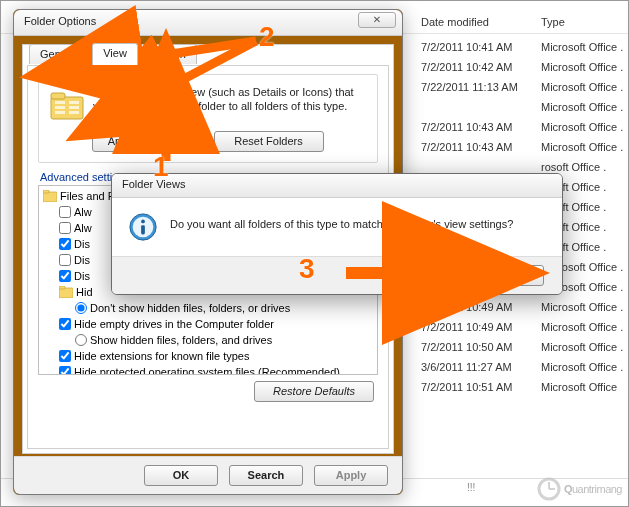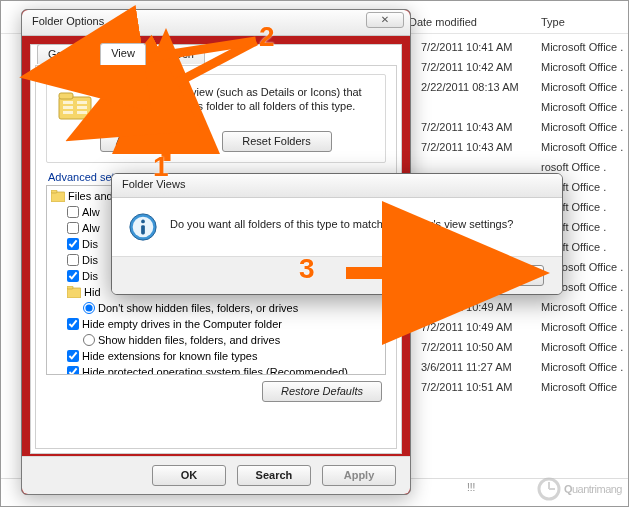--- a/index.html
+++ b/index.html
@@ -2,32 +2,32 @@
 <html><head>
 <meta charset="utf-8">
 <style>
   * { box-sizing: border-box; font-family: "Segoe UI", Tahoma, sans-serif; font-size: 11px; }
   body { margin: 0; width: 629px; height: 507px; background: #fff; overflow: hidden; position: relative; border: 1px solid #999; }
 
   
   .filelist { position: absolute; top: 0; left: 0; right: 0; bottom: 0; }
   .filelist-header { position: absolute; top: 13px; left: 0; right: 0; height: 20px; border-bottom: 1px solid #e5e5e5; }
   .filelist-header .colh { position: absolute; top: 2px; color: #333; }
-  .filelist-header .colh.date { left: 408px; }
+  .filelist-header .colh.date { left: 420px; }
   .filelist-header .colh.type { left: 540px; }
   .filelist-rows { position: absolute; top: 36px; left: 0; right: 0; }
   .filerow { height: 20px; line-height: 20px; white-space: nowrap; }
   .filerow span { display: inline-block; color: #333; }
   .filerow .d { width: 120px; margin-left: 420px; position: absolute; }
   .filerow .t { width: 100px; margin-left: 540px; position: absolute; }
   .filelist-footer { position: absolute; bottom: 4px; left: 0; right: 0; height: 24px; border-top: 1px solid #ddd; }
   .filelist-footer .selmark { position: absolute; left: 466px; top: 3px; color: #888; font-size: 10px; }
 
   
-  .dlg-fo { position: absolute; left: 20px; top: 8px; width: 390px; height: 486px; background: #b91c1c; border: 1px solid #7a7a7a; border-radius: 6px; box-shadow: 0 4px 20px rgba(0,0,0,.3); }
+  .dlg-fo { position: absolute; left: 12px; top: 8px; width: 390px; height: 486px; background: #a16207; border: 1px solid #7a7a7a; border-radius: 6px; box-shadow: 0 4px 20px rgba(0,0,0,.3); }
   .dlg-fo .titlebar { height: 26px; background: linear-gradient(#fdfdfd,#e9e9e9); border-bottom: 1px solid #c8c8c8; border-radius: 6px 6px 0 0; position: relative; }
   .dlg-fo .titlebar .txt { position: absolute; left: 10px; top: 5px; color: #222; }
   .dlg-fo .titlebar .closebtn { position: absolute; right: 6px; top: 2px; width: 38px; height: 16px; border: 1px solid #aaa; border-radius: 3px; background: linear-gradient(#fdfdfd,#e4e4e4); text-align: center; line-height: 13px; color: #555; font-size: 10px; }
   .dlg-fo .body { position: absolute; left: 8px; right: 8px; top: 34px; bottom: 40px; background: #fff; border: 1px solid #cfcfcf; }
   .tabs { position: absolute; left: 6px; top: -2px; height: 22px; }
   .tab { display: inline-block; height: 20px; line-height: 19px; padding: 0 10px; border: 1px solid #bfbfbf; border-bottom: none; background: linear-gradient(#fcfcfc,#ededed); border-radius: 3px 3px 0 0; margin-right: -1px; position: relative; top: 1px; color: #222; }
   .tab.active { background: #fff; height: 22px; top: 0; z-index: 2; font-weight: normal; }
   .tabpanel { position: absolute; left: 4px; right: 4px; top: 20px; bottom: 4px; border: 1px solid #cfcfcf; background: #fff; padding: 8px 10px; }
 
   .groupbox { border: 1px solid #d8d8d8; border-radius: 2px; padding: 10px 10px 10px 10px; margin-bottom: 8px; position: relative; }
@@ -82,21 +82,21 @@
   <div class="filelist-rows" id="filelist-rows">
       <div class="filerow">
         <span class="d">7/2/2011 10:41 AM</span>
         <span class="t">Microsoft Office .</span>
       </div>
       <div class="filerow">
         <span class="d">7/2/2011 10:42 AM</span>
         <span class="t">Microsoft Office .</span>
       </div>
       <div class="filerow">
-        <span class="d">2/22/2011 08:13 AM</span>
+        <span class="d">7/22/2011 11:13 AM</span>
         <span class="t">Microsoft Office .</span>
       </div>
       <div class="filerow">
         <span class="t">Microsoft Office .</span>
       </div>
       <div class="filerow">
         <span class="d">7/2/2011 10:43 AM</span>
         <span class="t">Microsoft Office .</span>
       </div>
       <div class="filerow">

